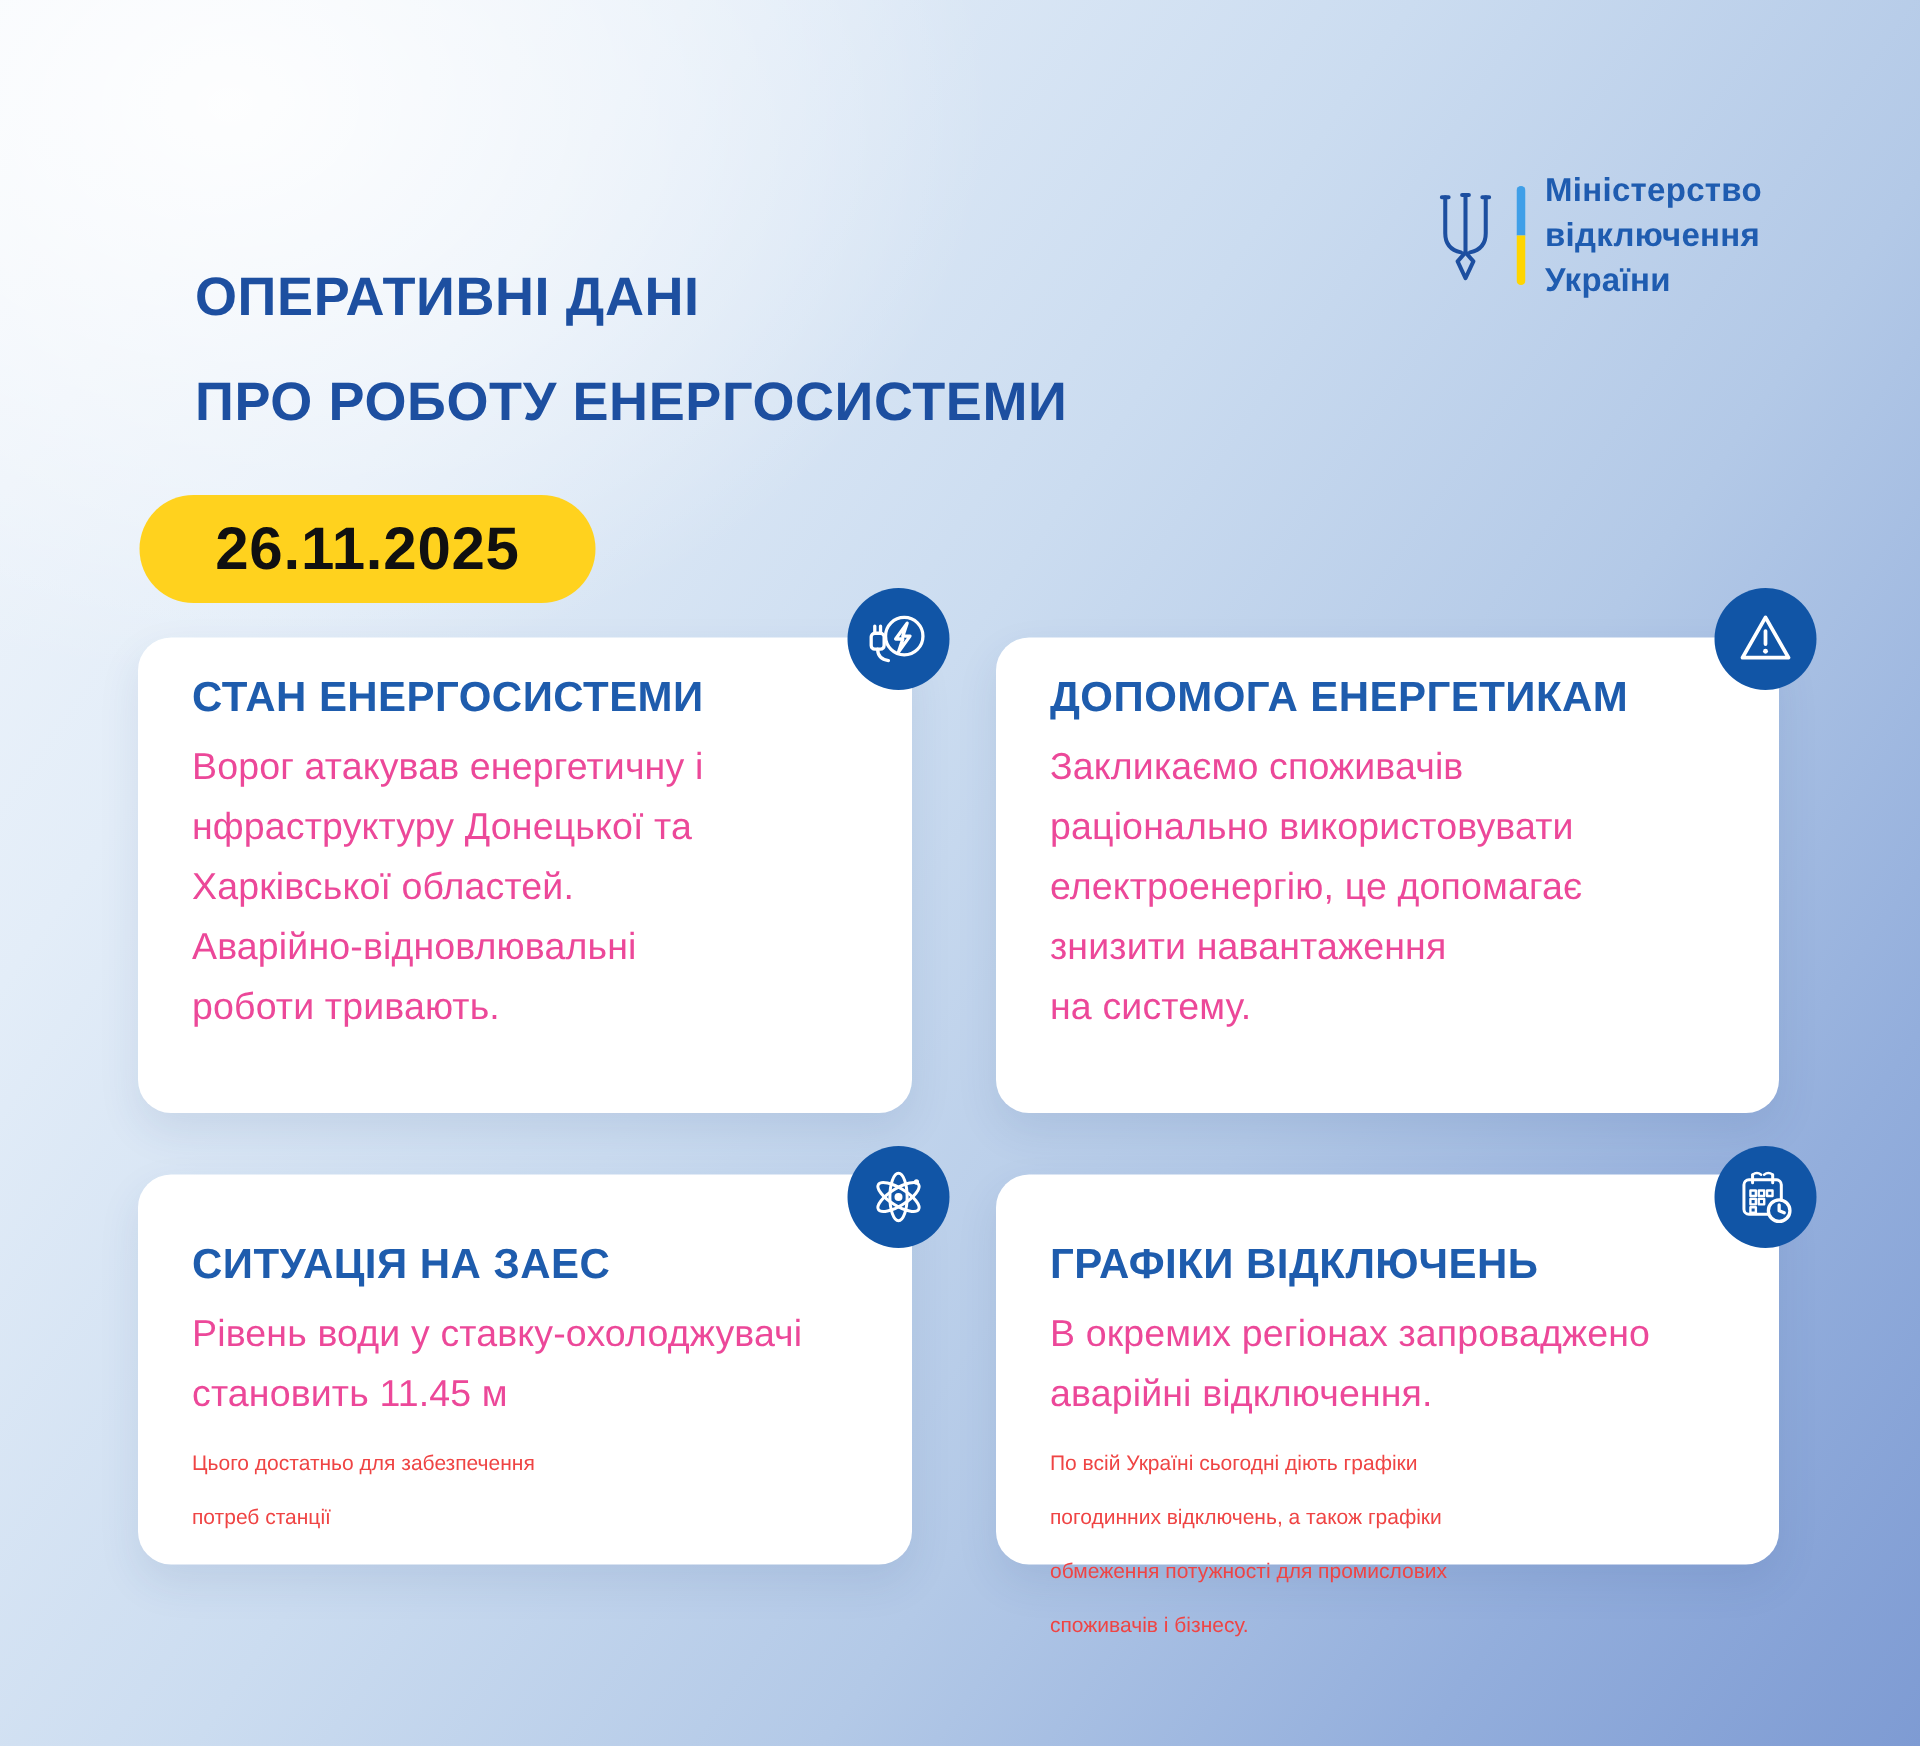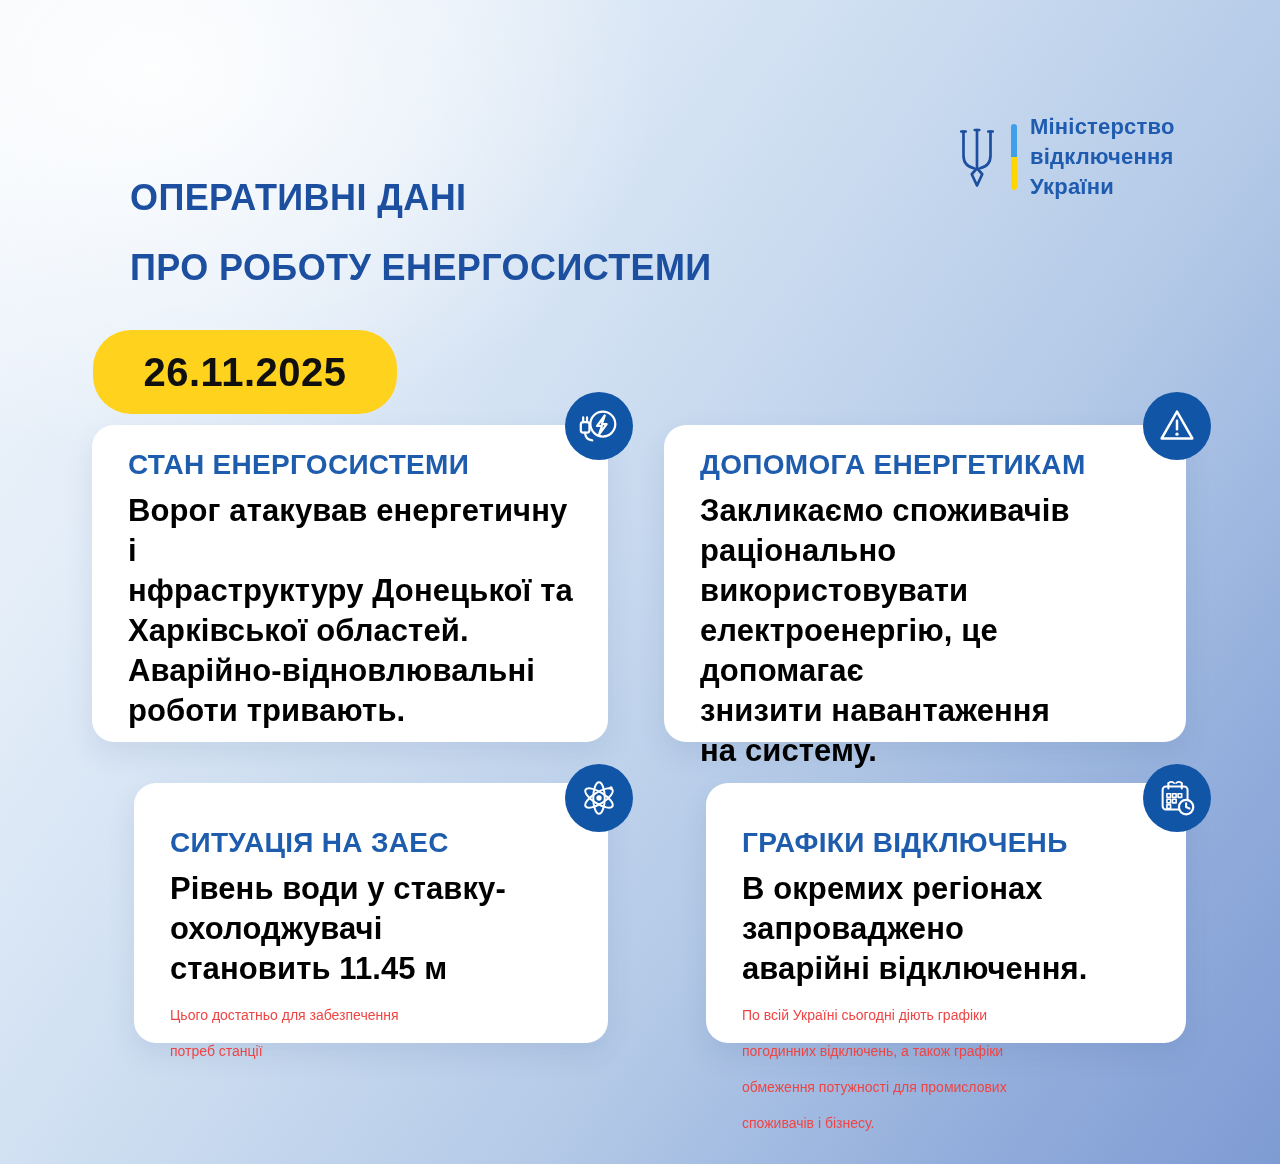--- a/index.html
+++ b/index.html
@@ -26,48 +26,48 @@
 
   
   .main-title{
     position:absolute;left:130px;top:163px;margin:0;
     font-size:36px;line-height:70px;font-weight:800;
     color:#1d4fa0;letter-spacing:.4px;
   }
 
   
   .date-badge{
-    position:absolute;left:93px;top:330px;width:304px;height:84px;
+    position:absolute;left:93px;top:330px;width:304px;height:72px;
     background:#ffd21e;border-radius:38px;
     display:flex;align-items:center;justify-content:center;
     font-size:40px;font-weight:800;color:#101010;letter-spacing:.5px;
   }
 
   
   .cards{
     position:absolute;left:92px;top:425px;
     display:grid;
     grid-template-columns:516px 522px;
     grid-template-rows:317px 260px;
     column-gap:56px;row-gap:41px;
   }
   .card{
     position:relative;background:#ffffff;border-radius:22px;
     box-shadow:0 12px 28px rgba(40,70,130,.10);
     box-sizing:border-box;
   }
   .card-top{padding:24px 24px 0 36px;}
-  .card-bottom{padding:44px 16px 0 36px;margin-left:42px;}
+  .card-bottom{padding:44px 16px 0 36px;}
   .card-title{
     margin:0 0 10px 0;font-size:28px;font-weight:800;
     color:#1e5cad;letter-spacing:.3px;
   }
   .card-bold{
-    margin:0;font-size:31px;font-weight:700;line-height:40px;
-    color:#000000;white-space:pre-line;letter-spacing:.1px;
+    margin:0;font-size:25px;font-weight:400;line-height:40px;
+    color:#ec4899;white-space:pre-line;letter-spacing:.1px;
   }
   .card-regular{
     margin:8px 0 0 0;font-size:14px;font-weight:400;line-height:36px;
     color:#ef4444;white-space:pre-line;
   }
 
   
   .icon-circle{
     position:absolute;right:-25px;width:68px;height:68px;border-radius:50%;
     background:#1155a6;display:flex;align-items:center;justify-content:center;

